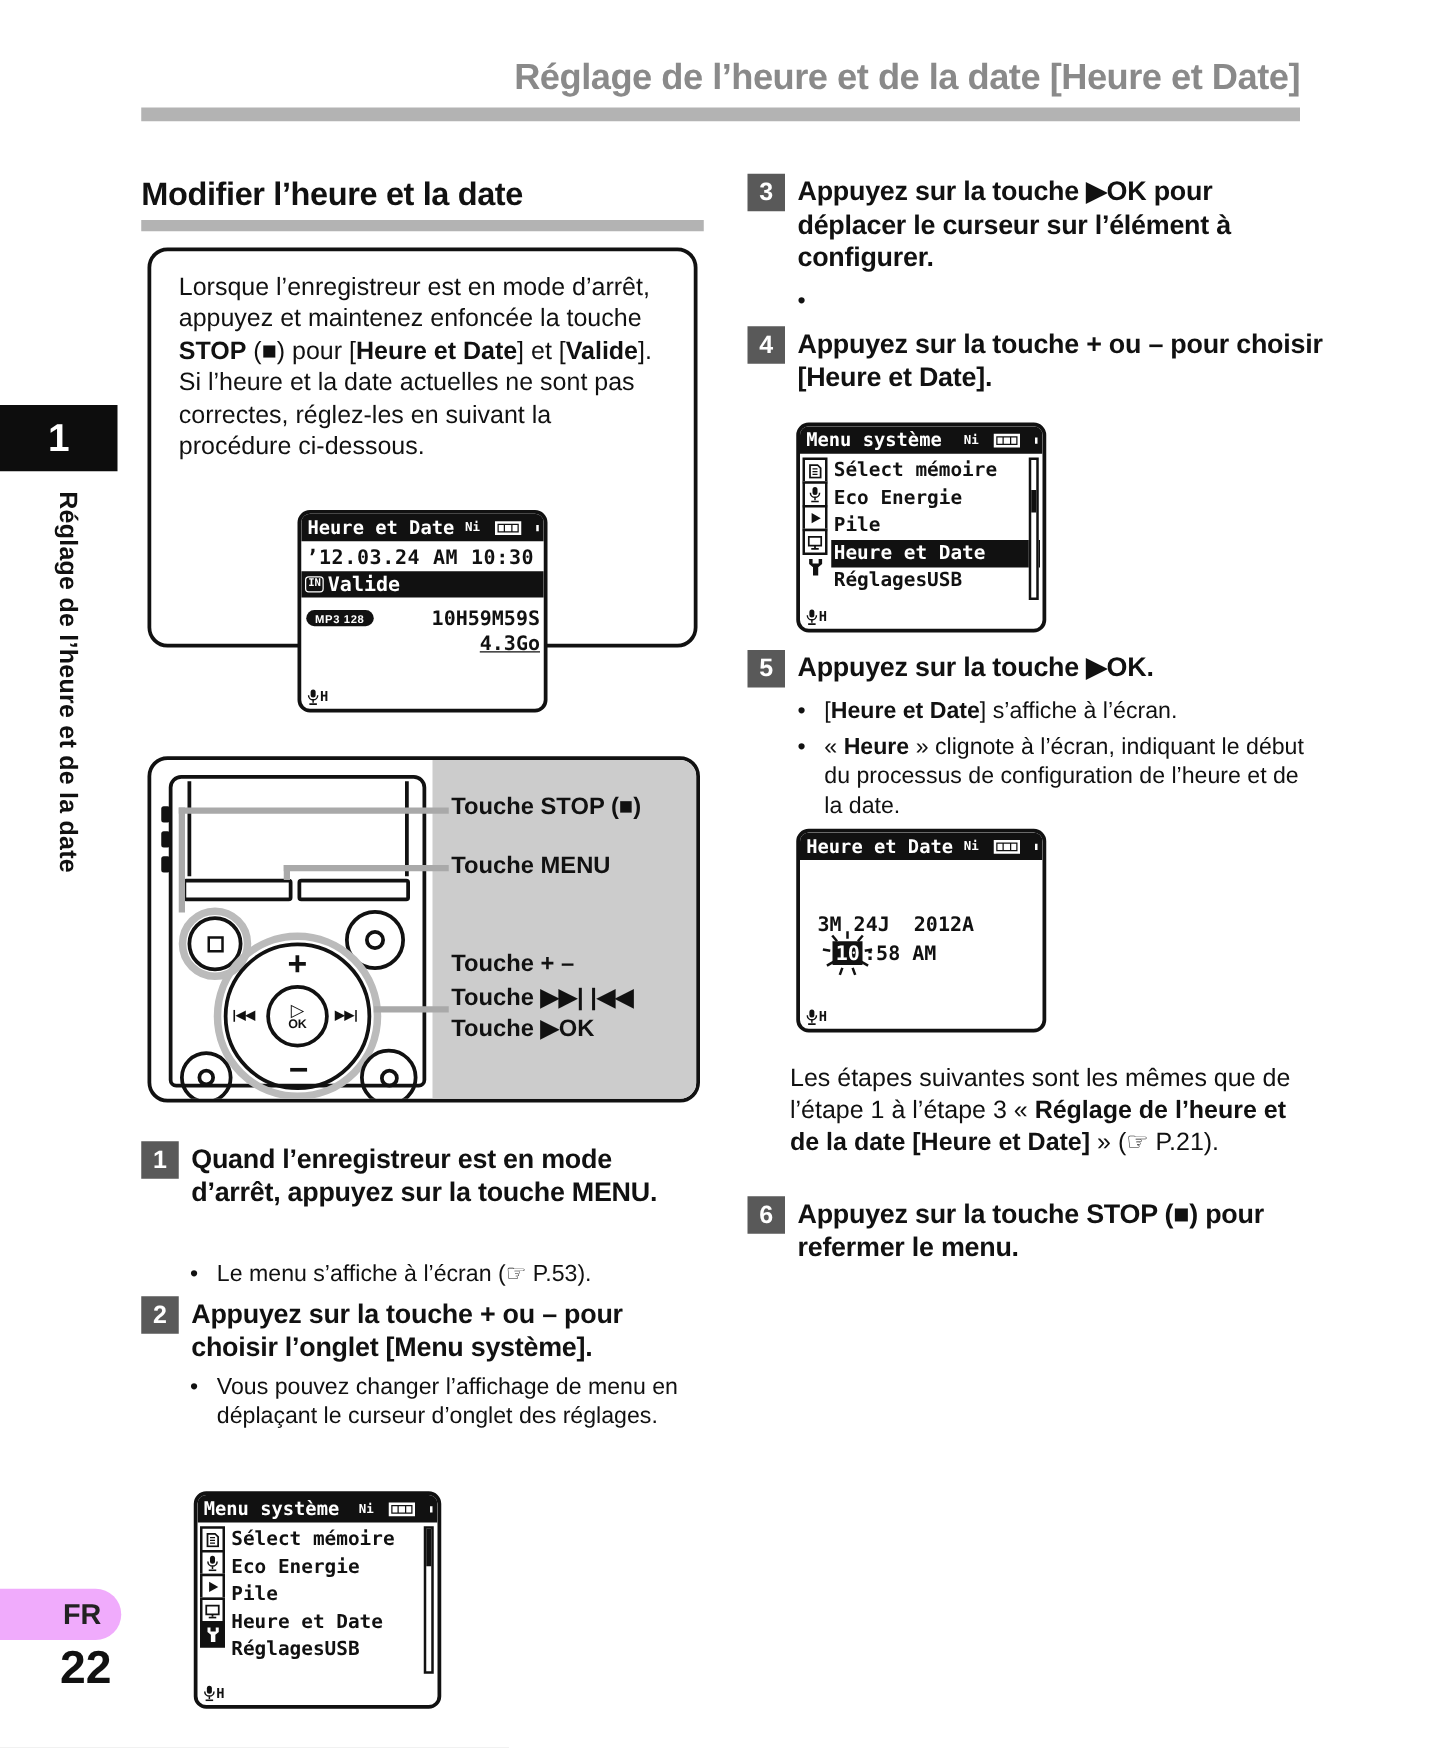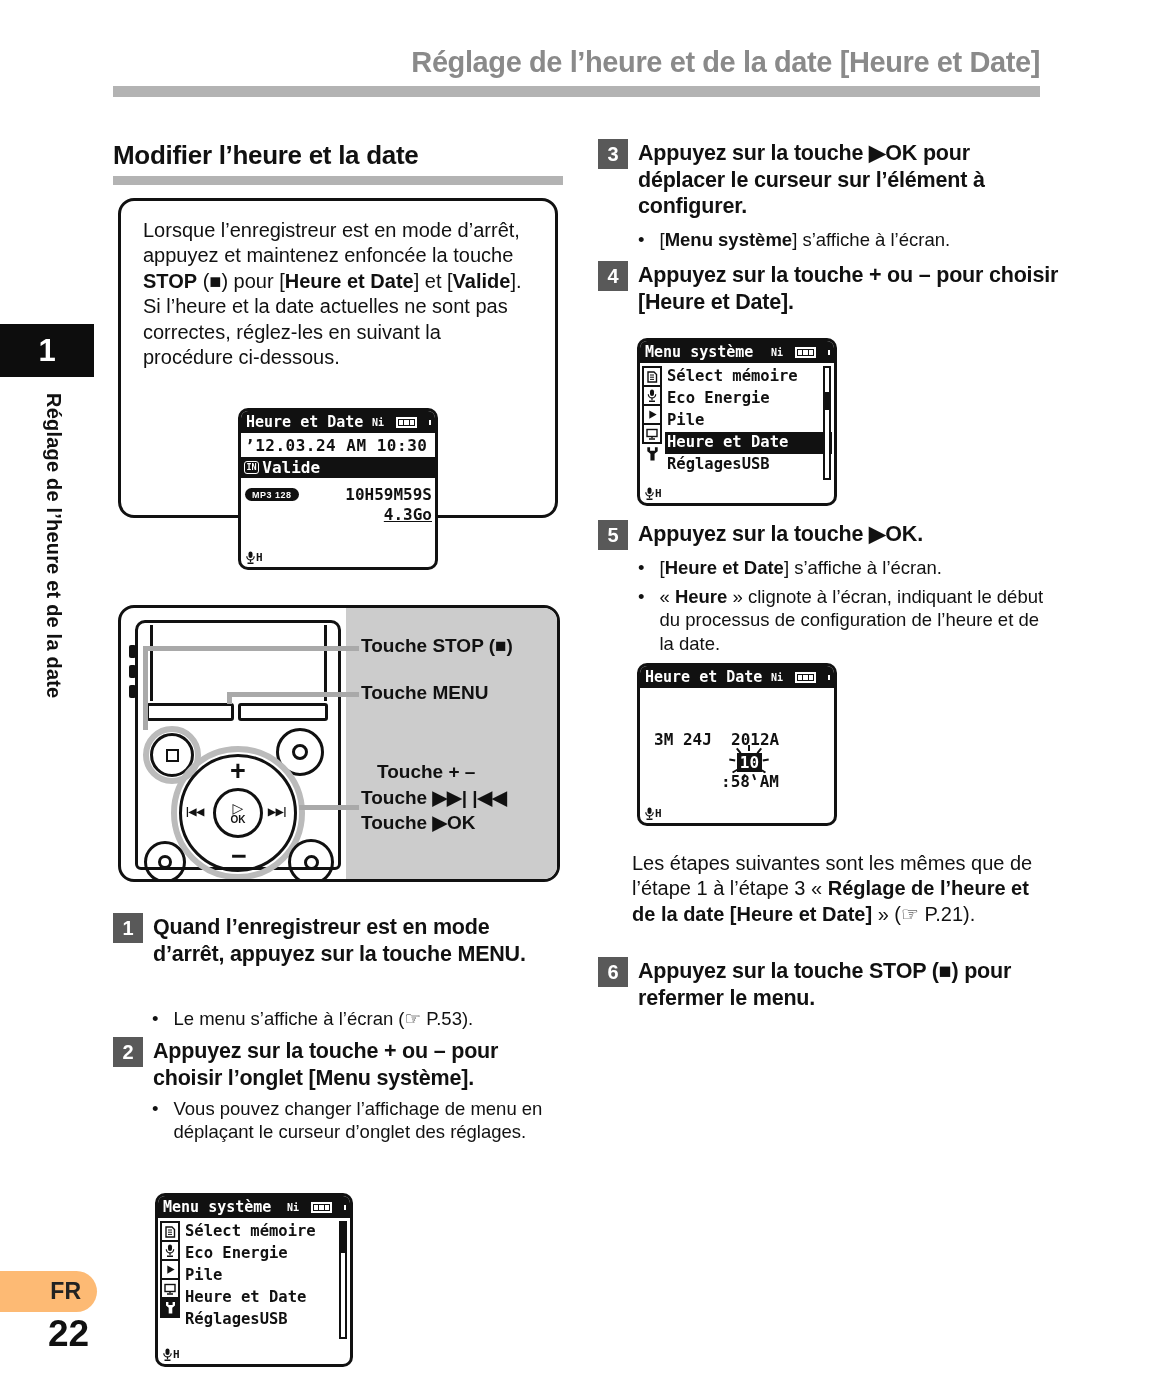--- a/index.html
+++ b/index.html
@@ -10,21 +10,21 @@
   
   .hdr-title{position:absolute;top:46px;left:113px;width:927px;text-align:right;
              font-size:29px;font-weight:bold;color:#8a8a8a;letter-spacing:-0.4px;}
   .hdr-bar{position:absolute;top:86px;left:113px;width:927px;height:11px;background:#b3b3b3;}
 
   
   .chapter-tab{position:absolute;top:324px;left:0;width:94px;height:53px;background:#0d0d0d;
                color:#fff;font-weight:bold;font-size:31px;display:flex;align-items:center;justify-content:center;}
   .side-vert{position:absolute;top:393px;left:42px;height:340px;writing-mode:vertical-rl;
              font-weight:bold;font-size:20px;white-space:nowrap;letter-spacing:0.2px;}
-  .fr-pill{position:absolute;top:1271px;left:0;width:97px;height:41px;background:#fdba74;
+  .fr-pill{position:absolute;top:1271px;left:0;width:97px;height:41px;background:#f0abfc;
            border-radius:0 21px 21px 0;display:flex;align-items:center;justify-content:flex-end;
            padding-right:16px;box-sizing:border-box;font-weight:bold;font-size:23px;color:#222;}
   .page-num{position:absolute;top:1313px;left:48px;font-weight:bold;font-size:37px;}
 
   
   .h2{position:absolute;left:113px;top:140px;font-size:26px;font-weight:bold;letter-spacing:-0.3px;}
   .h2-bar{position:absolute;left:113px;top:176px;width:450px;height:9px;background:#b3b3b3;}
 
   .info-box{position:absolute;left:118px;top:198px;width:440px;height:320px;
             border:3px solid #111;border-radius:16px;box-sizing:border-box;}
@@ -70,21 +70,21 @@
   .tab-cell.active{background:#111;color:#fff;border-color:#111;}
   .tab-cell.noborder{border-color:transparent;background:transparent;height:23px;}
   .item-col{flex:1;padding-left:3px;font-size:15.5px;line-height:1;}
   .menu-item{height:22px;display:flex;align-items:center;white-space:nowrap;}
   .menu-item.hl{background:#111;color:#fff;padding:0 2px;margin-left:-2px;}
   .scroll{position:absolute;right:3px;top:3px;width:8px;border:2px solid #111;box-sizing:border-box;background:#fff;}
   .scroll .thumb{position:absolute;left:0;width:100%;background:#111;}
 
   
   .tm-date{font-size:16px;padding-left:14px;white-space:pre;margin-top:42px;}
-  .tm-line{font-size:16px;padding-left:26px;margin-top:4px;display:flex;align-items:center;flex-direction:column;}
+  .tm-line{font-size:16px;padding-left:26px;margin-top:4px;display:flex;align-items:center;}
   .rays{position:relative;display:inline-block;margin-right:1px;}
   .blink{background:#111;color:#fff;padding:0 2.5px;position:relative;z-index:2;}
   .rays i{position:absolute;width:2px;height:6px;background:#111;left:50%;top:50%;margin:-3px 0 0 -1px;z-index:1;}
 
   
   .dev-box{position:absolute;left:118px;top:605px;width:442px;height:277px;border:3px solid #111;
            border-radius:16px;box-sizing:border-box;overflow:hidden;}
   .dev-panel{position:absolute;top:0;bottom:0;left:225px;right:0;background:#cccccc;}
   .dev-label{position:absolute;left:240px;font-weight:bold;font-size:19px;white-space:nowrap;z-index:5;}
   .cline{position:absolute;background:#a9a9a9;z-index:4;}
@@ -159,21 +159,21 @@
     <div class="dev-panel"></div>
 
     <div class="cline" style="left:22px;top:38px;width:216px;height:5px;"></div>
     <div class="cline" style="left:22px;top:38px;width:5px;height:84px;"></div>
     <div class="cline" style="left:106px;top:84px;width:132px;height:5px;"></div>
     <div class="cline" style="left:106px;top:84px;width:5px;height:12px;"></div>
     <div class="cline" style="left:178px;top:197px;width:60px;height:5px;"></div>
 
     <div class="dev-label" style="top:27px;">Touche STOP (■)</div>
     <div class="dev-label" style="top:74px;">Touche MENU</div>
-    <div class="dev-label" style="top:153px;margin-left:16px;">Touche + –</div>
+    <div class="dev-label" style="top:153px;">Touche + –</div>
     <div class="dev-label" style="top:178px;">Touche ▶▶| |◀◀</div>
     <div class="dev-label" style="top:203px;">Touche ▶OK</div>
 
     <div class="dev-body">
       <div class="bump" style="top:22px;"></div>
       <div class="bump" style="top:42px;"></div>
       <div class="bump" style="top:62px;"></div>
       <div class="scr-line" style="left:12px;"></div>
       <div class="scr-line" style="left:186px;"></div>
       <div class="dev-btnrect" style="left:8px;width:88px;"></div>
@@ -294,21 +294,20 @@
       <span>H</span>
     </div>
   </div>
 
   <div class="step" style="left:598px;top:139px;width:462px;">
     <div class="step-num">3</div>
     <div class="step-title">Appuyez sur la touche ▶OK pour déplacer le curseur sur l’élément à configurer.</div>
   </div>
   <div class="bullet" style="left:638px;top:228px;width:420px;">
     <span class="dot">•</span>
-    <span><span>[</span><span class="b">Menu système</span><span>] s’affiche à l’écran.</span></span>
   </div>
 
   <div class="step" style="left:598px;top:261px;width:462px;">
     <div class="step-num">4</div>
     <div class="step-title">Appuyez sur la touche + ou – pour choisir [Heure et Date].</div>
   </div>
 
   <div class="lcd" style="left:637px;top:338px;height:168px;width:200px;">
     <div class="lcd-title">
       <span>Menu système</span>

